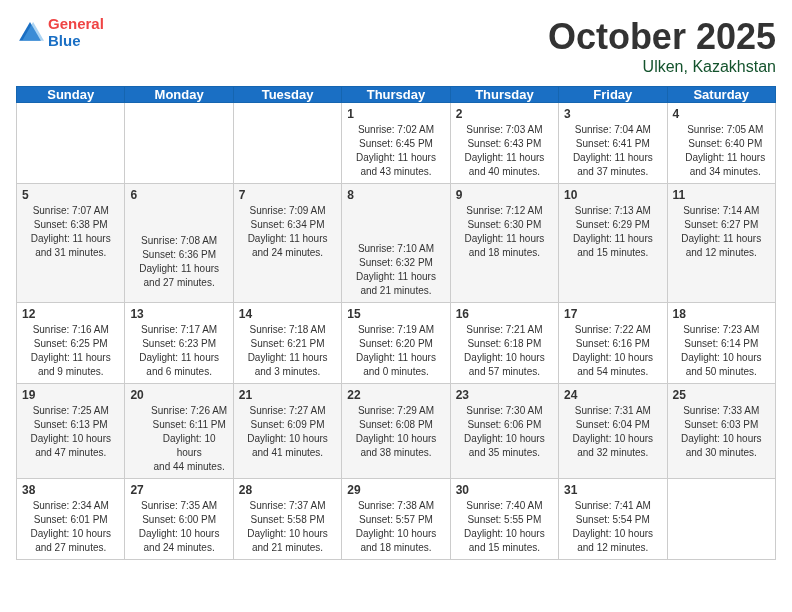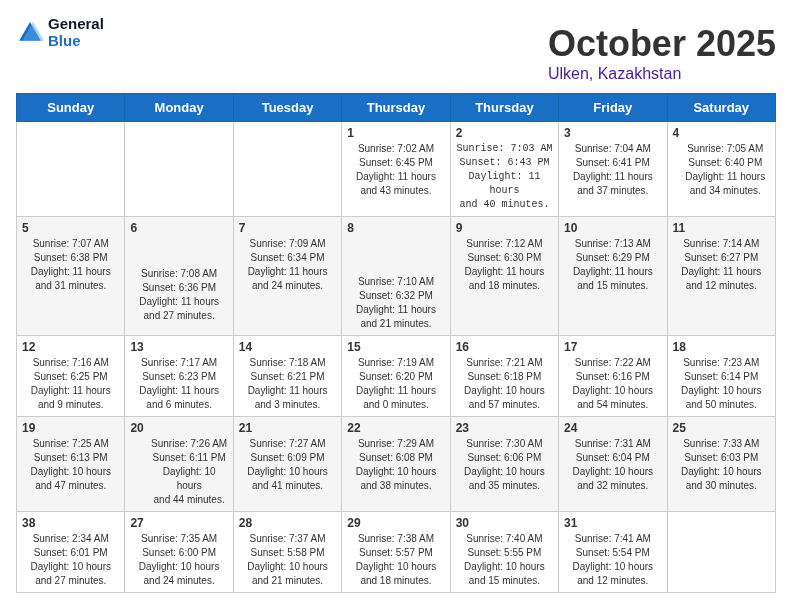--- a/index.html
+++ b/index.html
@@ -21,50 +21,49 @@
       align-items: center;
       gap: 4px;
     }
     .logo-text {
       display: flex;
       flex-direction: column;
       font-size: 15px;
       font-weight: bold;
       line-height: 1.1;
     }
-    .logo-general { color: #0f172a; text-align: right; }
+    .logo-general { color: #ef4444; text-align: right; }
     .logo-blue { color: #1a6fc4; }
     .logo-icon {
       width: 28px;
       height: 28px;
     }
     .title-block {
-      text-align: left;
-      margin-top: 7px;
+      text-align: right;
     }
     .month-title {
       font-size: 36px;
       font-weight: bold;
       color: #333;
     }
     .location {
       font-size: 16px;
-      color: #4c1d95;
+      color: #14532d;
     }
     .calendar {
       width: 100%;
       border-collapse: collapse;
       border: 1px solid #ccc;
     }
     .calendar th {
       background-color: #1a6fc4;
       color: #fff;
       font-size: 13px;
       font-weight: bold;
-      padding: 6px 4px;
+      padding: 0 4px;
       text-align: center;
       border: 1px solid #1565b0;
     }
     .calendar td {
       vertical-align: top;
       border: 1px solid #ccc;
       padding: 4px 5px;
       width: 108px;
       min-height: 80px;
       font-size: 10.5px;
@@ -128,21 +127,21 @@
         <td class="empty"></td>
         <td>
           <span class="day-number">1</span>
           <div class="day-info" style="white-space: pre-wrap;">Sunrise: 7:02 AM
 Sunset: 6:45 PM
 Daylight: 11 hours
 and 43 minutes.</div>
         </td>
         <td>
           <span class="day-number">2</span>
-          <div class="day-info" style="white-space: pre-wrap; font-family: Liberation Mono, monospace;">Sunrise: 7:03 AM
+          <div class="day-info" style="white-space: pre-wrap;">Sunrise: 7:03 AM
 Sunset: 6:43 PM
 Daylight: 11 hours
 and 40 minutes.</div>
         </td>
         <td>
           <span class="day-number">3</span>
           <div class="day-info" style="white-space: pre-wrap;">Sunrise: 7:04 AM
 Sunset: 6:41 PM
 Daylight: 11 hours
 and 37 minutes.</div>

